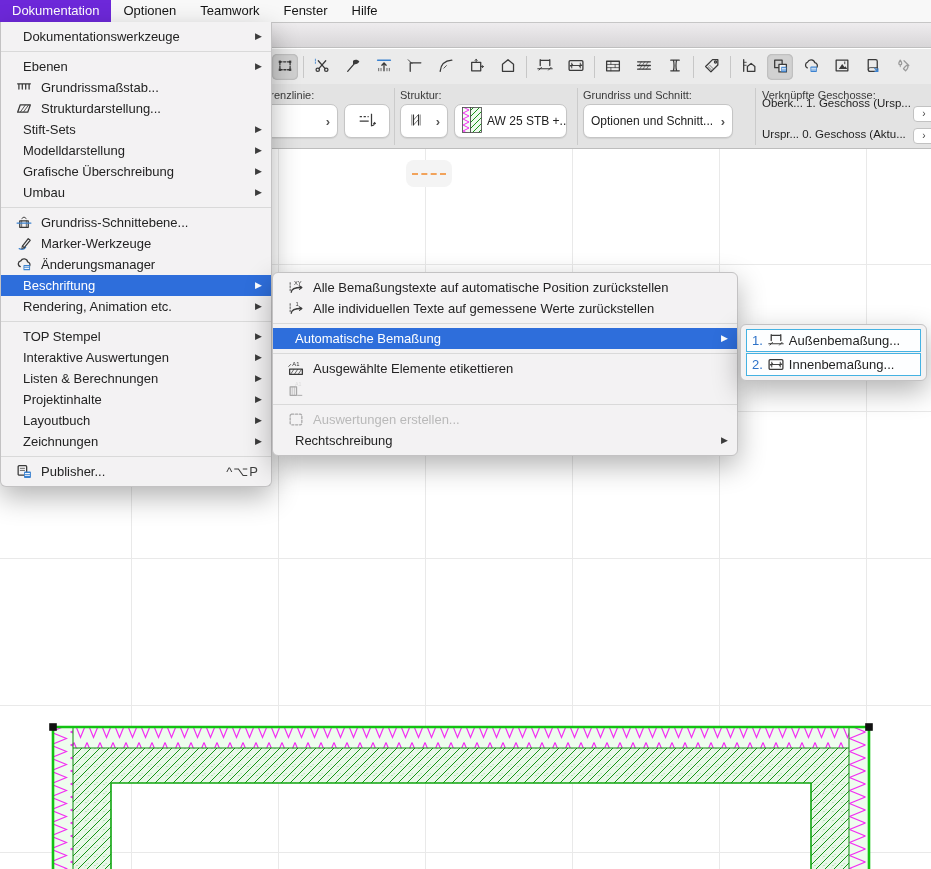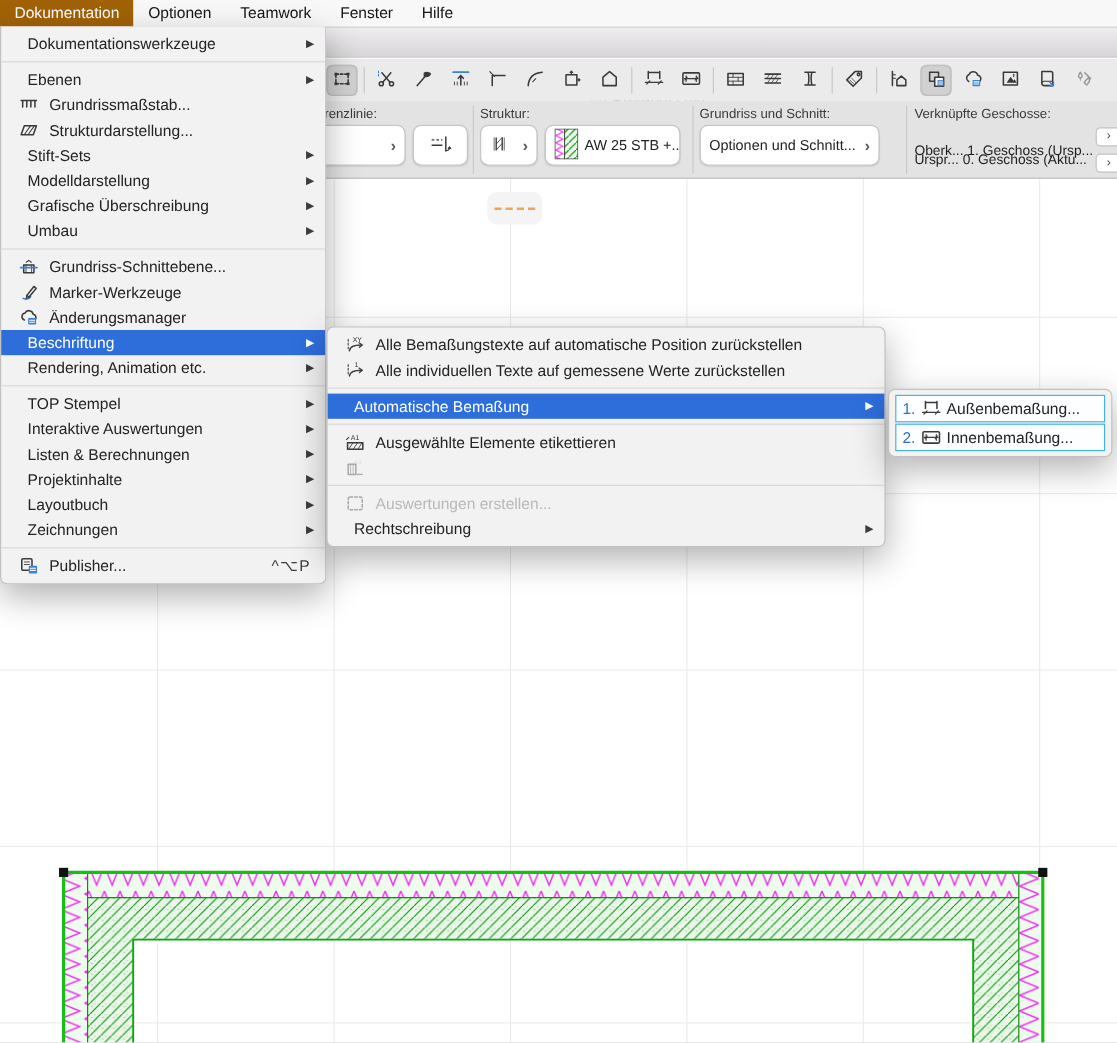--- a/index.html
+++ b/index.html
@@ -2,21 +2,21 @@
 <html><head>
 <meta charset="utf-8">
 <style>
   html,body{margin:0;padding:0;background:#888;}
   .screen{position:relative;width:931px;height:869px;overflow:hidden;background:#fff;
           font-family:"Liberation Sans",sans-serif;-webkit-font-smoothing:antialiased;}
   
   .menubar{position:absolute;left:0;top:0;width:100%;height:22px;background:#f8f8f8;
            display:flex;align-items:stretch;font-size:13px;color:#151515;z-index:40;}
   .mb-item{padding:0 12px;line-height:22px;white-space:nowrap;}
-  .mb-item.active{background:#a16207;color:#fff;}
+  .mb-item.active{background:#6d28d9;color:#fff;}
   
   .titlebar{position:absolute;top:22px;left:0;width:100%;height:26px;
             background:linear-gradient(#eeecee,#d8d6d8);border-top:1px solid #c6c6c6;
             border-bottom:1px solid #bfbfbf;z-index:1;box-sizing:border-box;}
   .title{position:absolute;left:540px;top:0;transform:translateX(-50%);height:24px;
          display:flex;align-items:center;gap:5px;font-size:13px;color:#3a3a3a;white-space:nowrap;margin-top:48px;}
   .toolbar{position:absolute;top:49px;left:0;width:100%;height:35px;background:#ebebeb;
            display:flex;align-items:center;padding-left:272px;gap:5px;z-index:1;box-sizing:border-box;}
   .tb-btn{width:26px;height:26px;border-radius:5px;display:flex;align-items:center;
           justify-content:center;flex:none;background:transparent;border:none;padding:0;}
@@ -273,21 +273,21 @@
     <div class="ob-div" style="left:577px"></div>
 
     <span class="ob-label" style="left:583px">Grundriss und Schnitt:</span>
     <div class="ob-btn" style="left:583px;width:150px;justify-content:center">
       <span>Optionen und Schnitt...</span>
       <span class="chev">›</span>
     </div>
     <div class="ob-div" style="left:755px"></div>
 
     <span class="ob-label" style="left:762px">Verknüpfte Geschosse:</span>
-    <span class="gesch-row" style="top:36px">Oberk... 1. Geschoss (Ursp...</span>
+    <span class="gesch-row" style="top:13px">Oberk... 1. Geschoss (Ursp...</span>
     <div class="mini-btn" style="top:22px">›</div>
     <span class="gesch-row" style="top:44px">Urspr... 0. Geschoss (Aktu...</span>
     <div class="mini-btn" style="top:44px">›</div>
   </div>
 
   <div class="canvas"></div>
   <div class="palette-tab">
     <div class="dashes"></div>
   </div>
 

